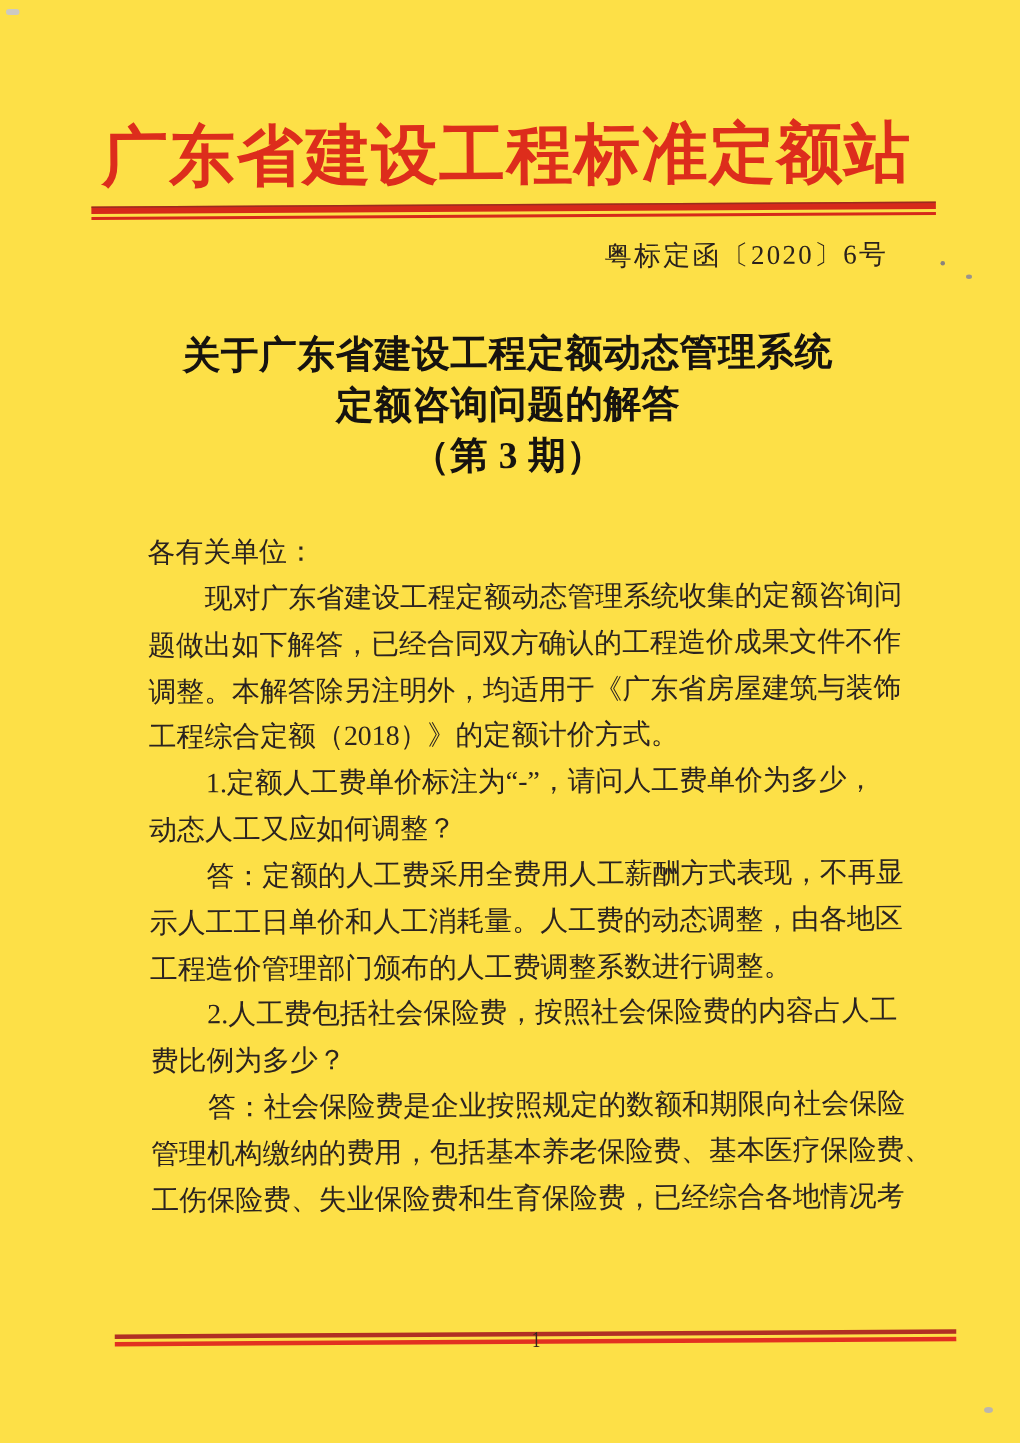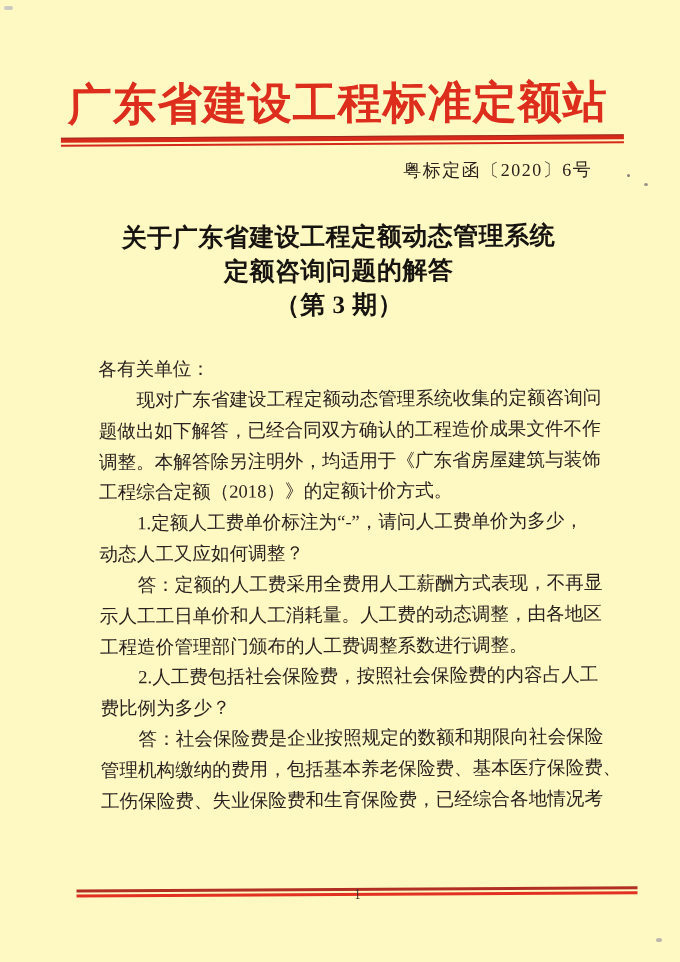--- a/index.html
+++ b/index.html
@@ -5,21 +5,21 @@
   html,body{
     margin:0; padding:0;
     width:680px; height:962px;
     background:#ffffff;
     font-family:"Liberation Serif","DejaVu Serif",serif;
     overflow:hidden;
   }
   .page{
     position:relative;
     width:680px; height:962px;
-    background:#fef9c3;
+    background:#fde047;
     overflow:hidden;
   }
   
   .tilt{
     position:absolute; inset:0;
     transform:rotate(-0.35deg);
     transform-origin:340px 480px;
   }
   .org-name{
     position:absolute;

